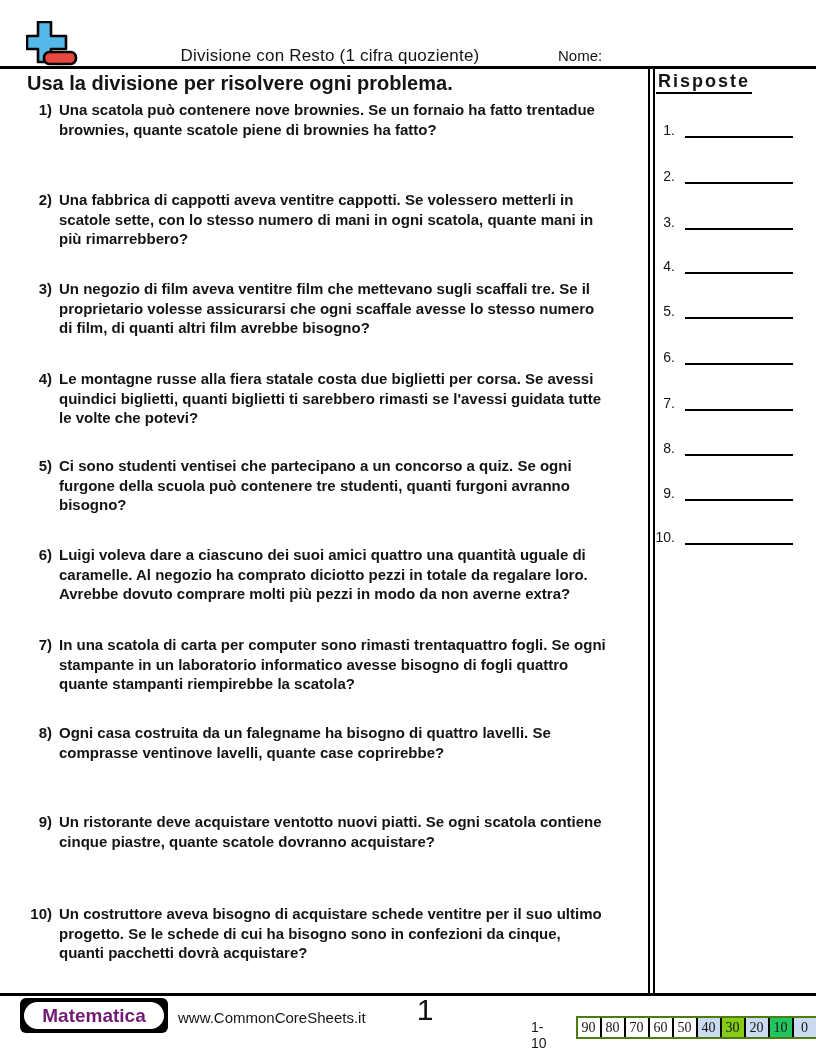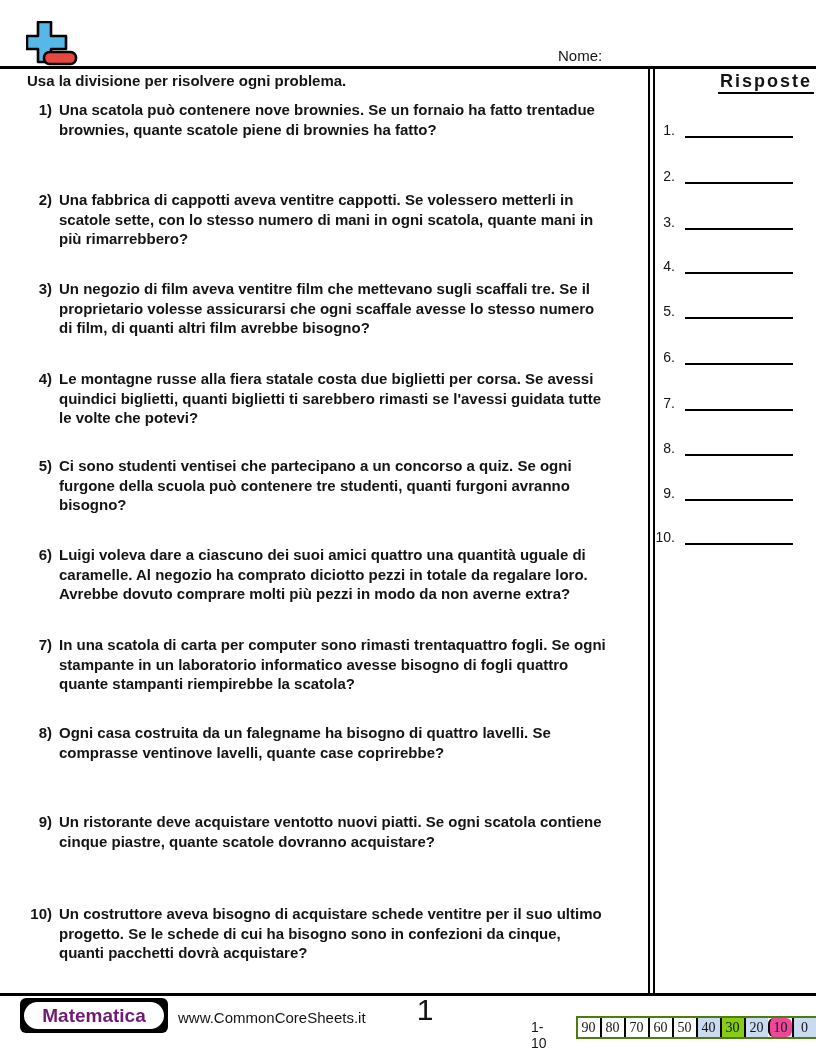--- a/index.html
+++ b/index.html
@@ -6,33 +6,33 @@
   .page {
     position:relative; width:816px; height:1056px; background:#fff;
     font-family:"Liberation Sans", sans-serif; color:#141414; overflow:hidden;
   }
 
   
   .hrule-top { position:absolute; left:0; top:66px; width:816px; height:3px; background:#000; }
   .logo { position:absolute; left:26px; top:21px; width:52px; height:46px; }
   .title { position:absolute; left:30px; top:46px; width:600px; text-align:center; font-size:17px; letter-spacing:.2px; }
   .name-label { position:absolute; left:558px; top:47px; font-size:15px; }
-  .instruction { position:absolute; left:27px; top:72px; font-size:15px; font-weight:bold; }
+  .instruction { position:absolute; left:27px; top:72px; font-size:20px; font-weight:bold; }
 
   
   .vline { position:absolute; top:69px; width:2px; height:924px; background:#000; }
   .vline.a { left:648px; } .vline.b { left:653px; }
 
   
   .problem { position:absolute; left:28px; width:580px; display:flex; }
   .pnum { flex:0 0 24px; text-align:right; font-weight:bold; font-size:15px; line-height:19.5px; margin-right:7px; }
   .ptext { flex:1; font-size:15px; line-height:19.5px; max-width:548px;font-weight:bold; }
 
   
-  .answers-title { position:absolute; left:656px; top:71px; width:158px; text-align:right; font-size:18px; font-weight:bold; letter-spacing:2px; }
+  .answers-title { position:absolute; left:656px; top:71px; width:158px; text-align:left; font-size:18px; font-weight:bold; letter-spacing:2px; }
   .answers-title span { border-bottom:2.5px solid #000; padding:0 2px 1px 2px; }
   .arow { position:absolute; left:648px; width:150px; height:18px; }
   .anum { position:absolute; left:0; top:0; width:27px; text-align:right; font-size:14px; }
   .aline { position:absolute; left:37px; top:14px; width:108px; height:0; border-bottom:2px solid #000; }
 
   
   .hrule-bottom { position:absolute; left:0; top:993px; width:816px; height:3px; background:#000; }
   .subject-badge { position:absolute; left:20px; top:998px; width:148px; height:35px; background:#000; border-radius:6px; }
   .subject-pill { position:absolute; left:4px; top:4px; right:4px; bottom:4px; background:#fff; border-radius:14px;
                   display:flex; align-items:center; justify-content:center; font-size:19px; font-weight:bold; color:#701a75; }
@@ -47,20 +47,21 @@
 </style>
 </head>
 <body>
 
 <div class="page">
 
   <svg class="logo" viewBox="0 0 52 46">
     <polygon points="12,1 25,1 25,15 40,15 40,28 25,28 25,41 12,41 12,28 1,28 1,15 12,15" stroke="#000" stroke-width="2.6" stroke-linejoin="round" fill="#55b8e8"></polygon>
     <rect x="18" y="31" width="32" height="12" rx="5.5" stroke="#000" stroke-width="2.6" fill="#e8473f"></rect>
   </svg>
+  <div class="title">Divisione con Resto (1 cifra quoziente)</div>
   <div class="name-label">Nome:</div>
   <div class="hrule-top"></div>
   <div class="instruction">Usa la divisione per risolvere ogni problema.</div>
 
   <div class="vline a"></div>
   <div class="vline b"></div>
 
   <div class="problem" style="top:100px">
     <span class="pnum">1)</span>
     <span class="ptext">Una scatola può contenere nove brownies. Se un fornaio ha fatto trentadue brownies, quante scatole piene di brownies ha fatto?</span>
@@ -158,18 +159,18 @@
     <span class="score-label">1-10</span>
     <div class="score-cells">
       <span class="score-cell">90</span>
       <span class="score-cell">80</span>
       <span class="score-cell">70</span>
       <span class="score-cell">60</span>
       <span class="score-cell">50</span>
       <span class="score-cell" style="background: rgb(201, 218, 241);">40</span>
       <span class="score-cell" style="background: #84cc16;">30</span>
       <span class="score-cell" style="background: rgb(201, 218, 241);">20</span>
-      <span class="score-cell" style="background: #ec4899; border-radius: 6px;">10</span>
+      <span class="score-cell" style="background: #22c55e;">10</span>
       <span class="score-cell" style="background: rgb(201, 218, 241);">0</span>
     </div>
   </div>
 
 </div>
 
 </body></html>

